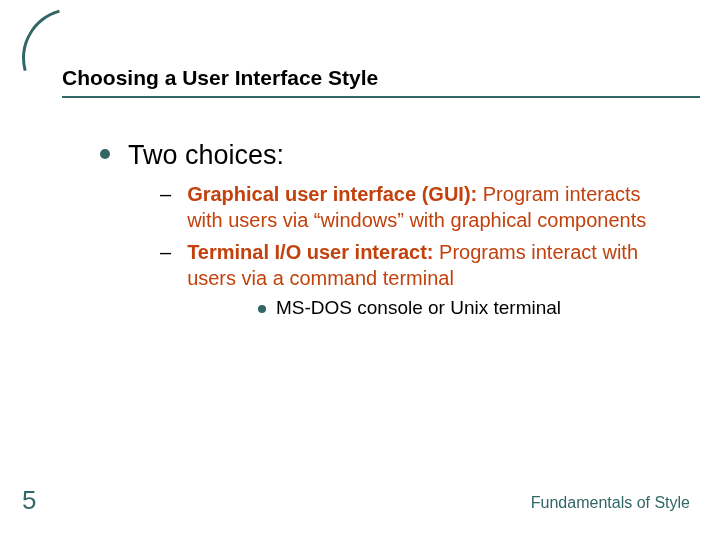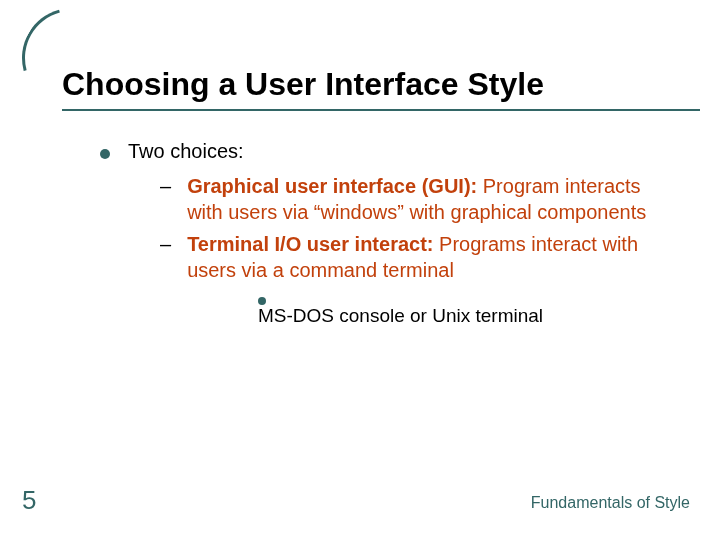--- a/index.html
+++ b/index.html
@@ -26,21 +26,21 @@
   }
   .title-wrap {
     position: absolute;
     top: 66px;
     left: 62px;
     right: 20px;
     padding-bottom: 6px;
     border-bottom: 2px solid #336666;
   }
   .title {
-    font-size: 32px;
+    font-size: 21px;
     font-weight: bold;
     color: #000;
   }
   .content {
     position: absolute;
     top: 140px;
     left: 100px;
     right: 40px;
   }
   .l1 {
@@ -51,21 +51,21 @@
   .l1-bullet {
     width: 10px;
     height: 10px;
     background: #336666;
     border-radius: 50%;
     margin-top: 9px;
     margin-right: 18px;
     flex-shrink: 0;
   }
   .l1-text {
-    font-size: 20px;
+    font-size: 27px;
     color: #000;
   }
   .l2-wrap {
     margin-left: 60px;
     margin-top: 8px;
   }
   .l2 {
     display: flex;
     align-items: flex-start;
     margin-bottom: 6px;
@@ -83,21 +83,20 @@
     line-height: 1.3;
   }
   .l2-text b { font-weight: bold; }
   .l3-wrap {
     margin-left: 98px;
     margin-top: 4px;
   }
   .l3 {
     display: flex;
     align-items: flex-start;
-    flex-direction: column;
   }
   .l3-bullet {
     width: 8px;
     height: 8px;
     background: #336666;
     border-radius: 50%;
     margin-top: 8px;
     margin-right: 10px;
     flex-shrink: 0;
   }

